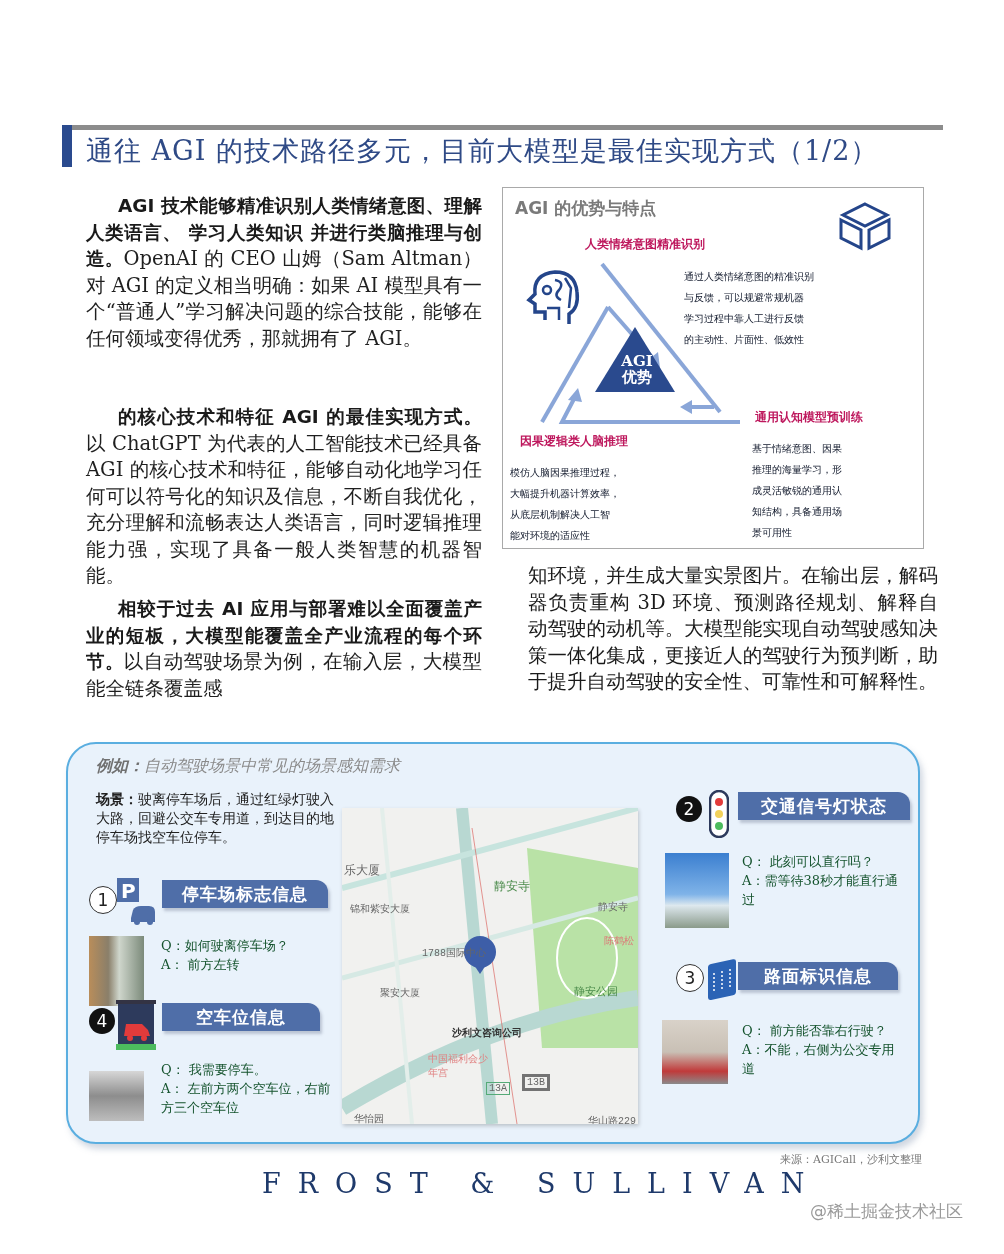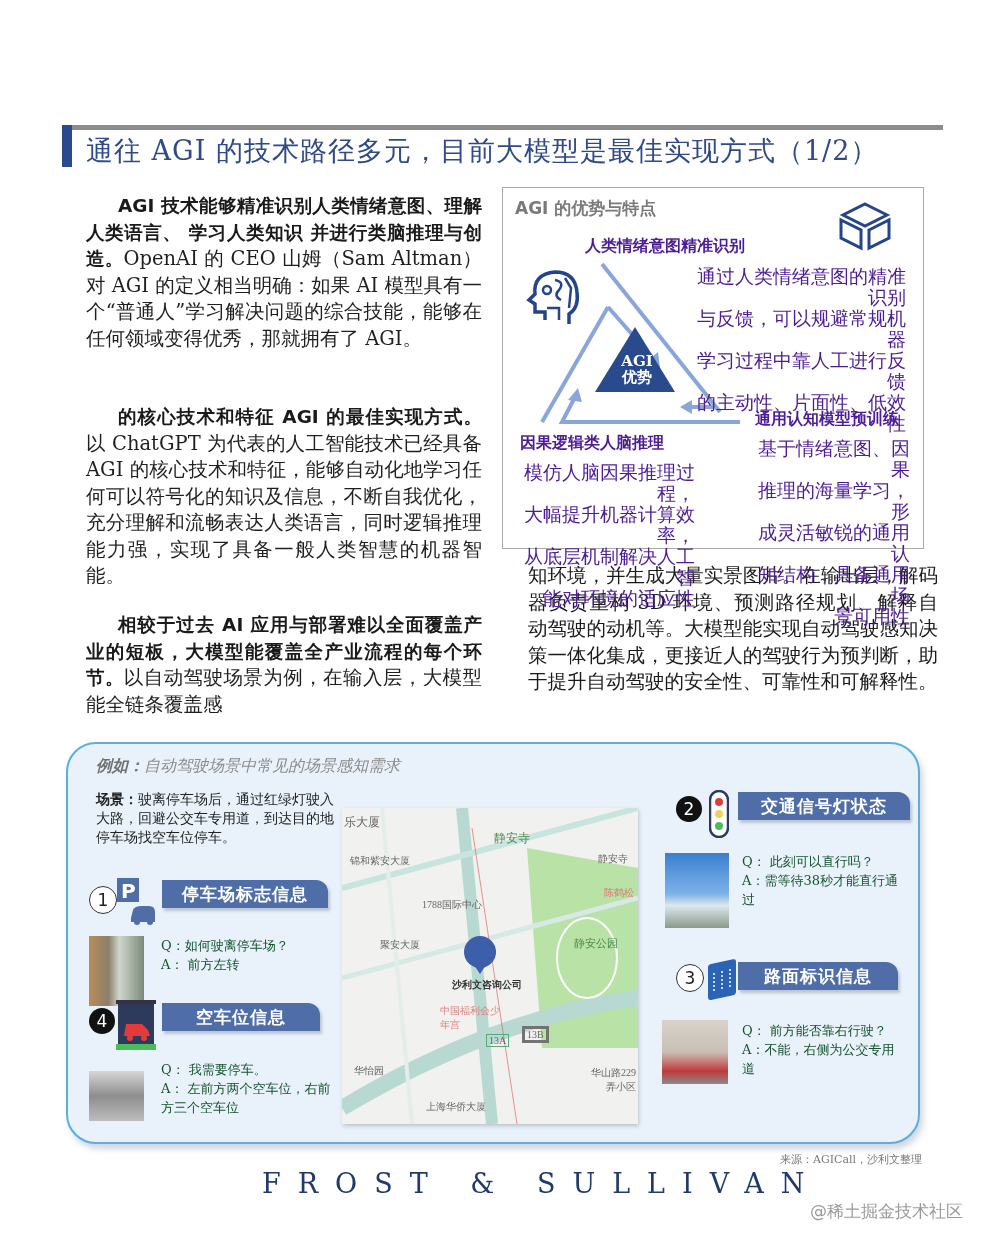--- a/index.html
+++ b/index.html
@@ -18,23 +18,23 @@
   .para b { font-weight:bold; font-family:"DejaVu Sans","Liberation Sans",sans-serif; font-size:18.5px;margin-left:32px; }
   .para span.n { color:#1f1f1f; }
 
   
   .rpara { left:528px; width:410px; font-size:19.5px; line-height:26.5px; text-align:justify; }
 
   
   .agibox { left:502px; top:187px; width:420px; height:360px; border:1.5px solid #a9a9a9; background:#fff; }
   .agibox-title { left:515px; top:197px; font-size:17px; color:#7a7a7a; font-weight:bold;
                   font-family:"DejaVu Sans","Liberation Sans",sans-serif; }
-  .feat-h { font-size:16px; font-weight:bold; color:#4c1d95; white-space:nowrap;
+  .feat-h { font-size:12px; font-weight:bold; color:#be185d; white-space:nowrap;
             font-family:"DejaVu Sans","Liberation Sans",sans-serif; }
-  .feat-d { font-size:19px; color:#4c1d95; line-height:21px; text-align:right; }
+  .feat-d { font-size:10px; color:#0f172a; line-height:21px; text-align:left; }
 
   
   .panel { left:66px; top:742px; width:850px; height:398px; border:2.5px solid #5aaee0; border-radius:30px;
            background:#e9f2fb; box-shadow:3px 5px 6px rgba(120,140,170,0.35); }
   .panel-title { left:96px; top:756px; font-size:16px; color:#8a8a8a; font-style:italic; }
   .panel-title b { color:#707070; }
   .scene { left:96px; top:790px; width:240px; font-size:14px; line-height:19px; color:#222; }
   .scene b { font-family:"DejaVu Sans","Liberation Sans",sans-serif; }
 
   .tag { height:28px; background:#4f6ea8; color:#fff; font-weight:bold; font-size:17px;
@@ -44,41 +44,41 @@
   .numc { width:26px; height:26px; border-radius:50%; display:flex; align-items:center; justify-content:center;
           font-size:17px; font-family:"DejaVu Sans","Liberation Sans",sans-serif; }
   .numc.outline { border:1.5px solid #333; background:#fff; color:#222; }
   .numc.filled { background:#111; color:#fff; }
   .qa { font-size:13px; line-height:19px; color:#14532d; }
   .thumb { width:55px; height:70px; }
 
   .map { left:342px; top:808px; width:296px; height:316px; background:#f1f1ef; overflow:hidden;
          box-shadow:1px 2px 4px rgba(0,0,0,0.2); }
   .maplbl { position:absolute; font-size:10px; color:#666; white-space:nowrap;
-            font-family:Liberation Serif, serif; }
+            font-family:Liberation Mono, monospace;margin-top:48px; }
 
   .source { left:780px; top:1152px; font-size:11px; color:#777; }
   .logo { left:262px; top:1168px; font-size:27px; color:#1f3a6b; letter-spacing:17px; white-space:nowrap; }
   .watermark { left:810px; top:1200px; font-size:17px; color:#9a9a9a;
                font-family:"DejaVu Sans","Liberation Sans",sans-serif; }
 </style>
 </head>
 <body>
 
 <div class="abs rule"></div>
 <div class="abs title-mark"></div>
 <div class="abs title">通往 AGI 的技术路径多元，目前大模型是最佳实现方式（1/2）</div>
 
 <div class="abs para" style="top:193px;">
   <b>AGI 技术能够精准识别人类情绪意图、理解人类语言、 学习人类知识 并进行类脑推理与创造。</b><span class="n">OpenAI 的 CEO 山姆（Sam Altman）对 AGI 的定义相当明确：如果 AI 模型具有一个“普通人”学习解决问题的综合技能，能够在任何领域变得优秀，那就拥有了 AGI。</span>
 </div>
 <div class="abs para" style="top:404px;">
   <b>的核心技术和特征 AGI 的最佳实现方式。</b><span class="n">以 ChatGPT 为代表的人工智能技术已经具备 AGI 的核心技术和特征，能够自动化地学习任何可以符号化的知识及信息，不断自我优化，充分理解和流畅表达人类语言，同时逻辑推理能力强，实现了具备一般人类智慧的机器智能。</span>
 </div>
-<div class="abs para" style="top:612px;">
+<div class="abs para" style="top:596px;">
   <b>相较于过去 AI 应用与部署难以全面覆盖产业的短板，大模型能覆盖全产业流程的每个环节。</b><span class="n">以自动驾驶场景为例，在输入层，大模型能全链条覆盖感</span>
 </div>
 
 <div class="abs rpara" style="top:563px;">知环境，并生成大量实景图片。在输出层，解码器负责重构 3D 环境、预测路径规划、解释自动驾驶的动机等。大模型能实现自动驾驶感知决策一体化集成，更接近人的驾驶行为预判断，助于提升自动驾驶的安全性、可靠性和可解释性。</div>
 
 <div class="abs agibox"></div>
 <div class="abs agibox-title">AGI 的优势与特点</div>
 
 <div class="abs" style="left:835px;top:200px;">
   <svg width="60" height="52" viewBox="0 0 60 52">
@@ -199,21 +199,21 @@
   </svg>
   <span class="maplbl" style="left:2px;top:6px;font-size:12px;">乐大厦</span>
   <span class="maplbl" style="left:152px;top:22px;font-size:12px;color:#4a8a4a;">静安寺</span>
   <span class="maplbl" style="left:8px;top:46px;">锦和紫安大厦</span>
   <span class="maplbl" style="left:256px;top:44px;">静安寺</span>
   <span class="maplbl" style="left:80px;top:90px;">1788国际中心</span>
   <span class="maplbl" style="left:262px;top:78px;color:#d77;">陈鹤松</span>
   <span class="maplbl" style="left:38px;top:130px;">聚安大厦</span>
   <span class="maplbl" style="left:232px;top:128px;font-size:11px;color:#4a8a4a;">静安公园</span>
   <span class="maplbl" style="left:110px;top:170px;color:#333;font-weight:bold;">沙利文咨询公司</span>
-  <span class="maplbl" style="left:98px;top:196px;width:60px;white-space:normal;color:#e08080;">中国福利会少年宫</span>
+  <span class="maplbl" style="left:86px;top:196px;width:60px;white-space:normal;color:#e08080;">中国福利会少年宫</span>
   <span class="maplbl" style="left:180px;top:218px;border:3px solid #737373;padding:0 2px;">13B</span>
   <span class="maplbl" style="left:144px;top:226px;border:1px solid #5a7;padding:0 2px;text-align:center;">13A</span>
   <span class="maplbl" style="left:12px;top:256px;">华怡园</span>
   <span class="maplbl" style="left:246px;top:258px;width:48px;white-space:normal;text-align:right;">华山路229弄小区</span>
   <span class="maplbl" style="left:84px;top:292px;">上海华侨大厦</span>
 </div>
 
 <div class="abs numc filled" style="left:676px;top:796px;">2</div>
 <div class="abs" style="left:709px;top:790px;">
   <svg width="20" height="48" viewBox="0 0 20 48">

